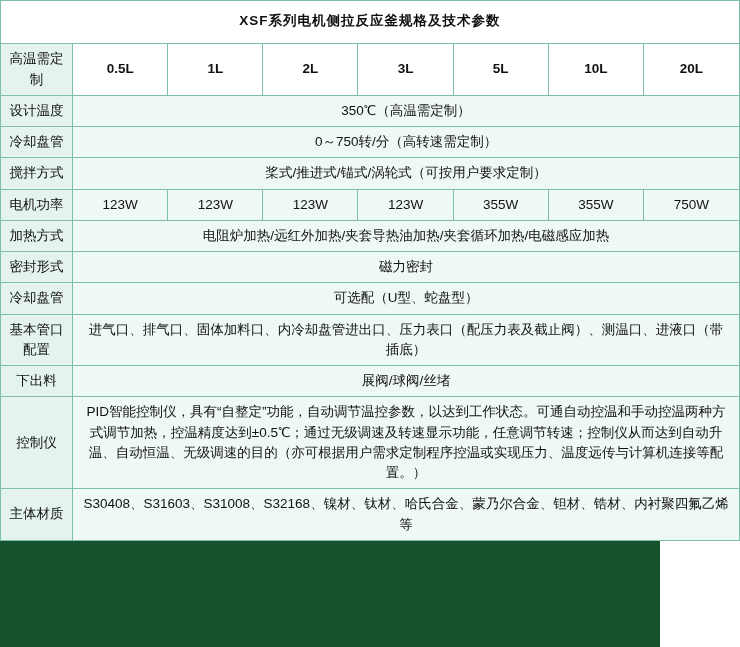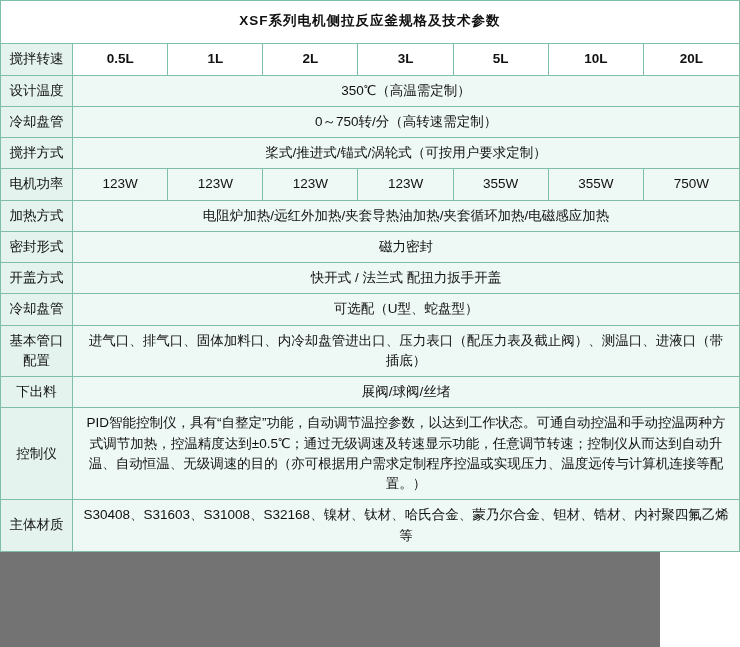--- a/index.html
+++ b/index.html
@@ -10,21 +10,21 @@
   body {
     width: 740px;
     height: 647px;
     font-family: "Liberation Sans", sans-serif;
     color: #1a1a1a;
   }
   .sheet {
     width: 660px;
     height: 647px;
     box-sizing: border-box;
-    background: #737373;
+    background: #14532d;
   }
   table.spec {
     width: 740px;
     border-collapse: collapse;
     table-layout: fixed;
   }
   table.spec td {
     border: 1px solid #7fbfa8;
     text-align: center;
     vertical-align: middle;
@@ -87,21 +87,21 @@
       <col style="width:95px">
       <col style="width:95px">
       <col style="width:96px">
     </colgroup>
     <tbody>
       <tr>
         <td class="title-cell" colspan="8">XSF系列电机侧拉反应釜规格及技术参数</td>
       </tr>
 
       <tr>
-        <td class="label">搅拌转速</td>
+        <td class="label">高温需定制</td>
         <td class="val-white">0.5L</td>
         <td class="val-white">1L</td>
         <td class="val-white">2L</td>
         <td class="val-white">3L</td>
         <td class="val-white">5L</td>
         <td class="val-white">10L</td>
         <td class="val-white">20L</td>
       </tr>
 
 
@@ -134,24 +134,20 @@
       <tr>
         <td class="label">加热方式</td>
         <td class="val-tint" colspan="7">电阻炉加热/远红外加热/夹套导热油加热/夹套循环加热/电磁感应加热</td>
       </tr>
 
       <tr>
         <td class="label">密封形式</td>
         <td class="val-tint" colspan="7">磁力密封</td>
       </tr>
 
-      <tr>
-        <td class="label">开盖方式</td>
-        <td class="val-tint" colspan="7">快开式 / 法兰式 配扭力扳手开盖</td>
-      </tr>
 
       <tr>
         <td class="label">冷却盘管</td>
         <td class="val-tint" colspan="7">可选配（U型、蛇盘型）</td>
       </tr>
 
       <tr>
         <td class="label two-line">基本管口配置</td>
         <td class="val-tint just-text" colspan="7">进气口、排气口、固体加料口、内冷却盘管进出口、压力表口（配压力表及截止阀）、测温口、进液口（带插底）</td>
       </tr>

